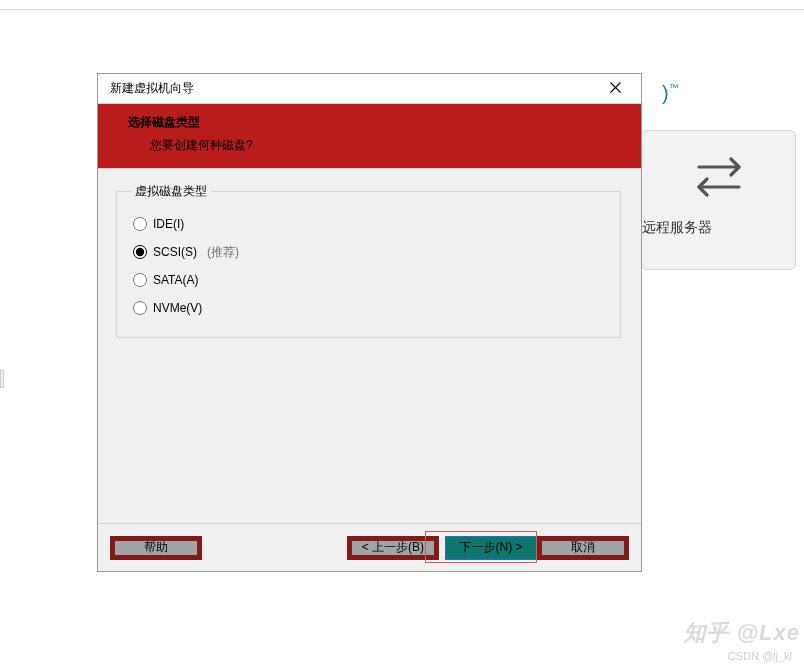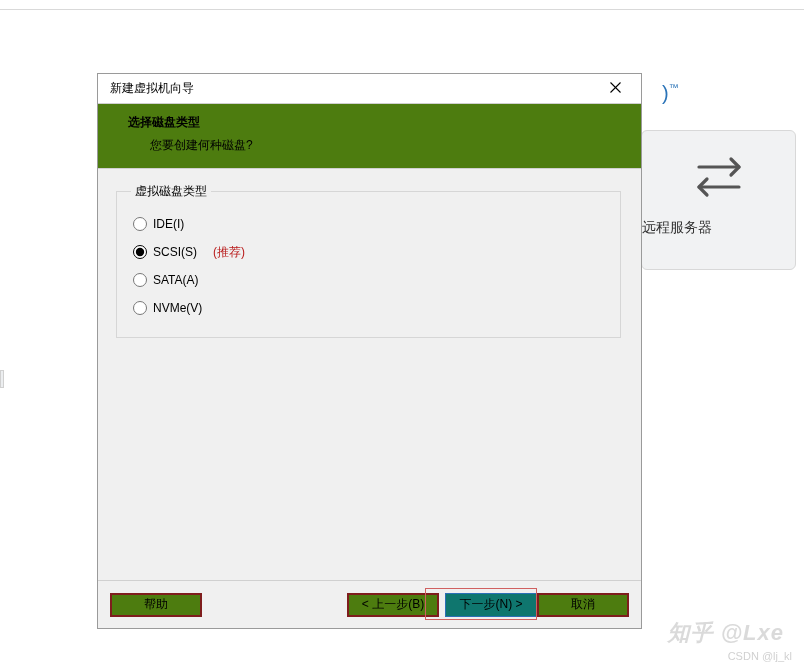--- a/index.html
+++ b/index.html
@@ -43,41 +43,41 @@
   .corner-tm {
     position: absolute; left: 662px; top: 82px;
     font-size: 20px; color: #2b74b8; font-weight: 500;
   }
   .corner-tm .tm { font-size: 10px; vertical-align: top; color:#2b74b8; }
 
   
   .dialog {
     position: absolute;
     left: 97px; top: 73px;
-    width: 545px; height: 556px;
+    width: 545px; height: 499px;
     background: #f0f0f0;
     border: 1px solid #9a9a9a;
   }
   .titlebar {
     height: 30px;
     background: #ffffff;
     display: flex; align-items: center; justify-content: space-between;
     padding: 0 6px 0 12px;
     border-bottom: 1px solid #d0d0d0;
   }
   .titlebar-title { font-size: 12px; color: #000; }
   .titlebar-close {
     width: 40px; height: 26px;
     display: flex; align-items: center; justify-content: center;
     cursor: default;
   }
   .titlebar-close svg { width: 11px; height: 11px; }
 
   .header {
-    background: #4d7c0f;
+    background: #b91c1c;
     padding: 10px 18px 14px 30px;
     border-bottom: 1px solid #d0d0d0;
   }
   .header-title { font-size: 12px; font-weight: 700; margin-bottom: 6px; }
   .header-sub   { font-size: 12px; color: #000; padding-left: 22px; }
 
   .body {
     padding: 14px 30px 10px 18px;
     height: 404px;
   }
@@ -91,54 +91,54 @@
   }
   .opt {
     display: flex; align-items: center;
     height: 28px;
   }
   .opt input[type=radio] {
     width: 14px; height: 14px; margin: 0 6px 0 2px;
     accent-color: #000;
   }
   .opt label { font-size: 12px; }
-  .opt .hint { margin-left: 16px; color: #b91c1c; }
+  .opt .hint { margin-left: 10px; color: #737373; }
 
   .footer {
     position: absolute; left: 0; bottom: 0; width: 100%;
     height: 48px;
     border-top: 1px solid #d0d0d0;
     background: #f0f0f0;
     display: flex; align-items: center;
     padding: 0 12px;
   }
   .btn {
     height: 24px;
     min-width: 92px;
-    background: #4d7c0f;
-    border: 2px solid #7f1d1d;
+    background: #a3a3a3;
+    border: 5px solid #7f1d1d;
     font-size: 12px; font-family: inherit;
     padding: 0 10px;
     cursor: default;
     display: inline-flex; align-items: center; justify-content: center;
   }
   .btn.help   { margin-right: auto; }
   .btn.back   { margin-left: 6px; }
   .btn.next   { margin-left: 6px; border: 1px solid #2b6fb6; background:#0f766e; }
   .btn.cancel { }
   .btn.spacer { visibility:hidden; border:none; background:none; min-width: 120px; }
   .next-highlight {
     position: absolute;
     border: 1px solid #d06060;
     pointer-events: none;
   }
 
   
   .wm-zhihu {
-    position: absolute; right: 20px; bottom: 22px;
+    position: absolute; right: 4px; bottom: 22px;
     font-size: 22px; font-style: italic; font-weight: 600;
     color: rgba(150,150,150,0.35); letter-spacing: 1px;
     font-family: Arial, sans-serif;
   }
   .wm-csdn {
     position: absolute; right: 12px; bottom: 8px;
     font-size: 11px; color: rgba(150,150,150,0.45);
     font-family: Arial, sans-serif;
     text-align: right;
   }

